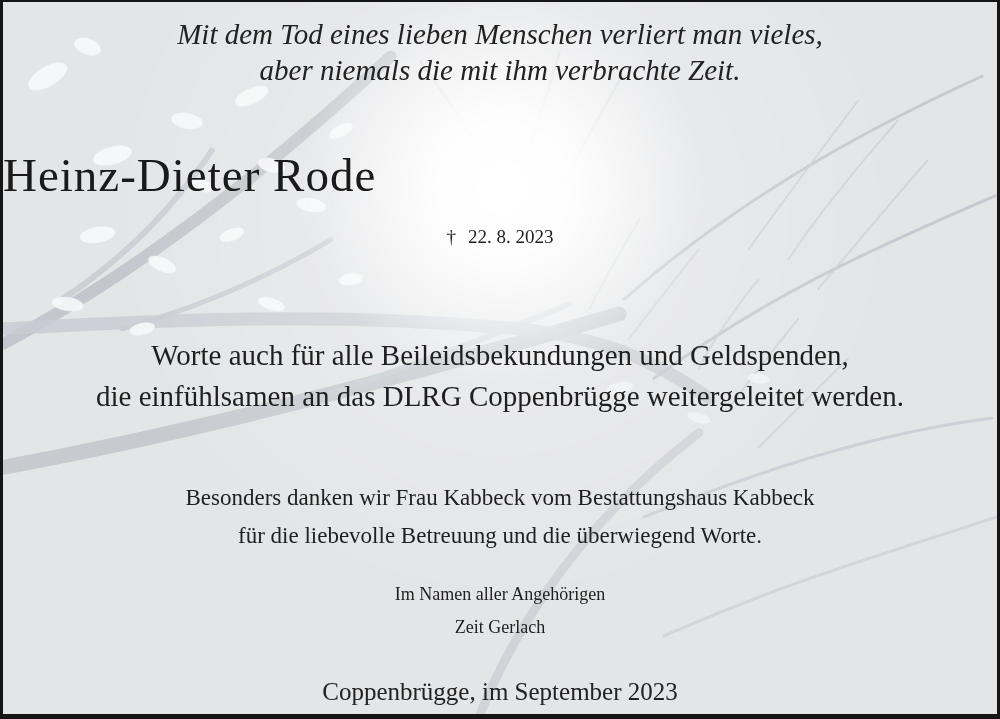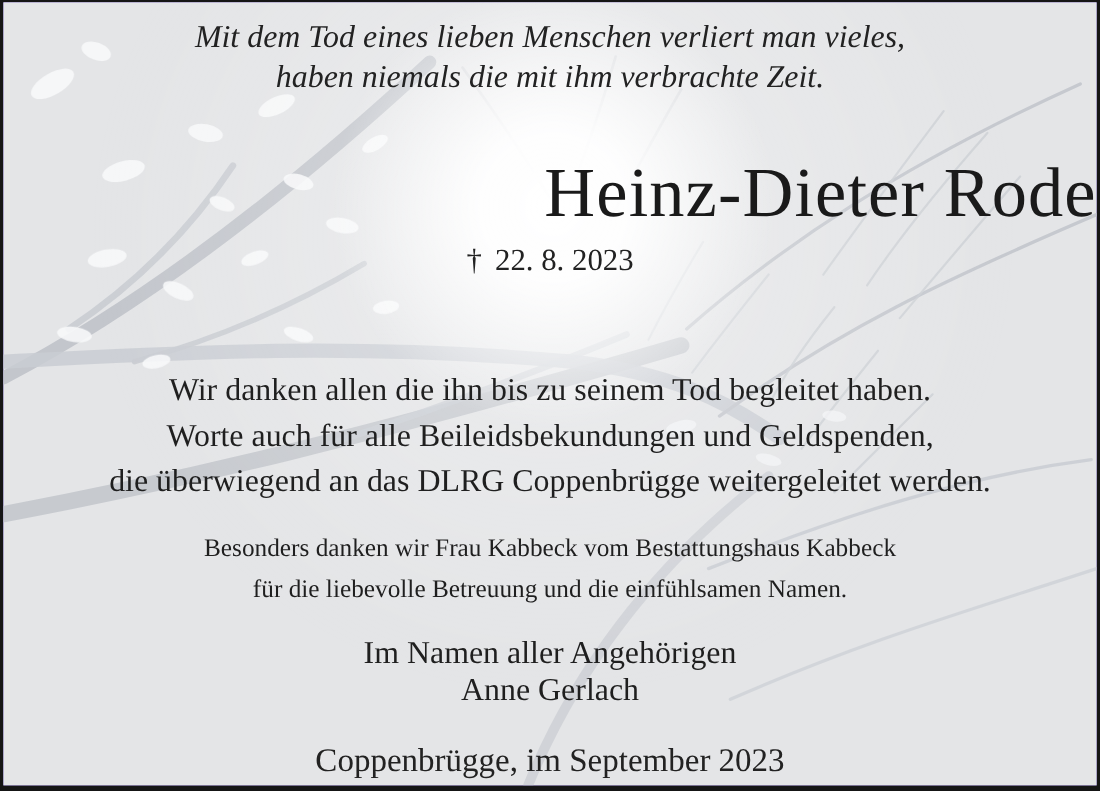--- a/index.html
+++ b/index.html
@@ -46,31 +46,31 @@
   .epigraph {
     position: absolute; top: 14px; left: 0; right: 0;
     text-align: center;
     font-style: italic;
     font-size: 29px;
     line-height: 36px;
     color: #222222;
   }
   .deceased-name {
     position: absolute; top: 138px; left: 0; right: 0;
-    text-align: right;
-    font-size: 64px;
+    text-align: left;
+    font-size: 47px;
     line-height: 70px;
     font-weight: 400;
     letter-spacing: 1px;
     color: #1a1a1a;
   }
   .death-date {
     position: absolute; top: 218px; left: 0; right: 0;
     text-align: center;
-    font-size: 28px;
+    font-size: 19px;
     line-height: 34px;
     color: #222222;
   }
   .death-date .dagger { margin-right: 12px; }
   .para1 {
     position: absolute; top: 333px; left: 0; right: 0;
     text-align: center;
     font-size: 29px;
     line-height: 41px;
     color: #1f1f1f;
@@ -78,28 +78,28 @@
   .para2 {
     position: absolute; top: 477px; left: 0; right: 0;
     text-align: center;
     font-size: 23px;
     line-height: 38px;
     color: #1f1f1f;
   }
   .closing {
     position: absolute; top: 576px; left: 0; right: 0;
     text-align: center;
-    font-size: 29px;
+    font-size: 18px;
     line-height: 33px;
     color: #1f1f1f;
   }
   .place-date {
     position: absolute; top: 676px; left: 0; right: 0;
     text-align: center;
-    font-size: 30px;
+    font-size: 25px;
     line-height: 28px;
     color: #222222;
   }
 </style>
 </head>
 <body>
 
 <div class="card">
 
   <svg class="branches-svg" viewBox="0 0 1000 719" preserveAspectRatio="none" aria-hidden="true">
@@ -150,41 +150,40 @@
       <ellipse cx="760" cy="380" rx="11" ry="5" transform="rotate(8 760 380)"></ellipse>
     </g>
   </svg>
 
   <div class="glow"></div>
 
   <div class="textlayer">
 
     <div class="epigraph">
       <div class="eline">Mit dem Tod eines lieben Menschen verliert man vieles,</div>
-      <div class="eline">haben niemals die mit ihm verbrachte Zeit.</div>
+      <div class="eline">aber niemals die mit ihm verbrachte Zeit.</div>
     </div>
 
     <div class="deceased-name">Heinz-Dieter Rode</div>
 
     <div class="death-date">
       <span class="dagger">†</span><span>22. 8. 2023</span>
     </div>
 
     <div class="para1">
-      <div>Wir danken allen die ihn bis zu seinem Tod begleitet haben.</div>
       <div>Worte auch für alle Beileidsbekundungen und Geldspenden,</div>
-      <div>die überwiegend an das DLRG Coppenbrügge weitergeleitet werden.</div>
+      <div>die einfühlsamen an das DLRG Coppenbrügge weitergeleitet werden.</div>
     </div>
 
     <div class="para2">
       <div>Besonders danken wir Frau Kabbeck vom Bestattungshaus Kabbeck</div>
-      <div>für die liebevolle Betreuung und die einfühlsamen Namen.</div>
+      <div>für die liebevolle Betreuung und die überwiegend Worte.</div>
     </div>
 
     <div class="closing">
       <div>Im Namen aller Angehörigen</div>
-      <div>Anne Gerlach</div>
+      <div>Zeit Gerlach</div>
     </div>
 
     <div class="place-date">Coppenbrügge, im September 2023</div>
 
   </div>
 </div>
 
 </body></html>

